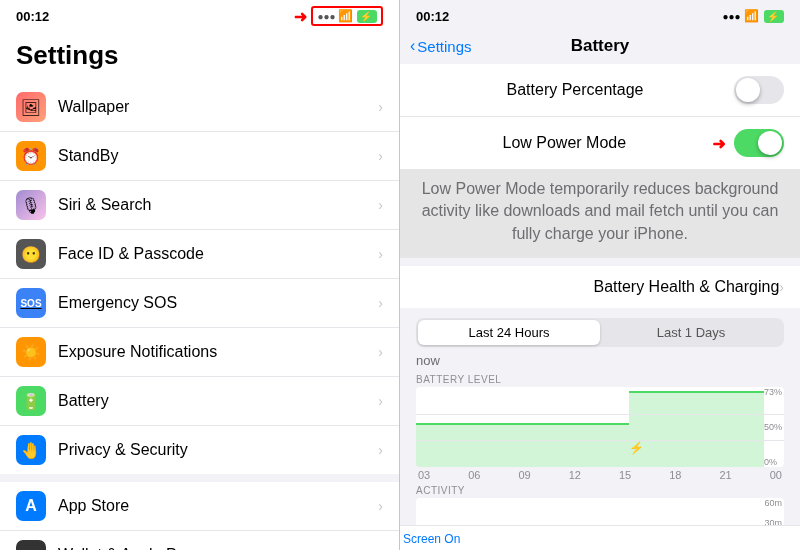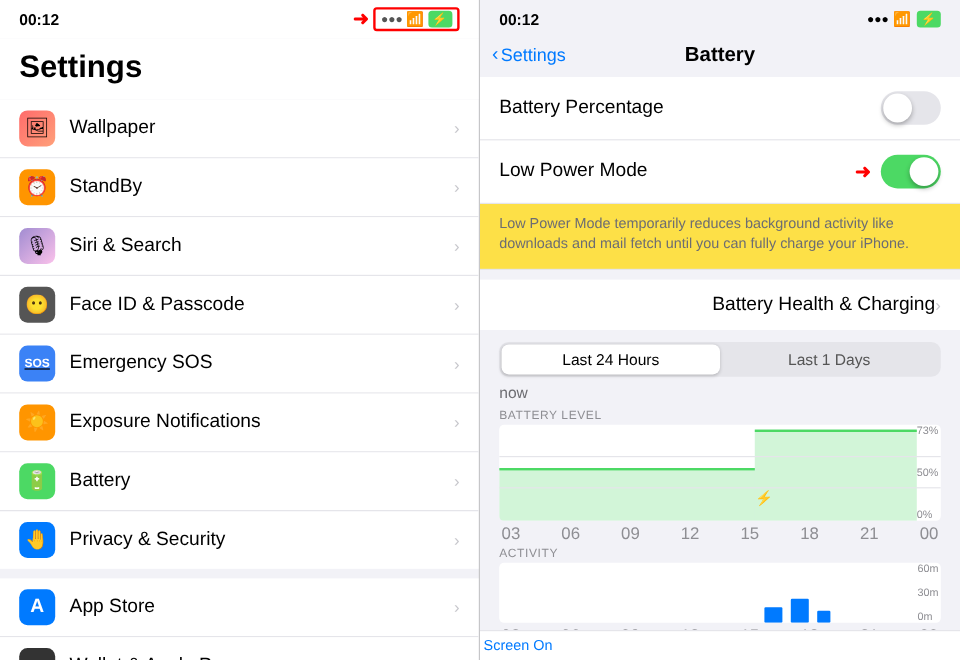--- a/index.html
+++ b/index.html
@@ -154,20 +154,21 @@
     .battery-content {
       flex: 1;
       overflow: hidden;
       padding: 0;
     }
 
     .battery-card {
       background: white;
       margin: 0 0 8px;
       border-radius: 0;
+      text-align: center;
     }
 
     .battery-option-row {
       display: flex;
       align-items: center;
       padding: 12px 16px;
       border-bottom: 0.5px solid #e5e5ea;
       min-height: 44px;
       position: relative;
     }
@@ -208,23 +209,23 @@
       background: white;
       box-shadow: 0 2px 4px rgba(0,0,0,0.3);
       transition: transform 0.2s;
     }
 
     .toggle.on .toggle-knob {
       transform: translateX(22px);
     }
 
     .battery-desc {
-      background: #fde047;
+      background: #e5e5e5;
       padding: 8px 16px 12px;
-      font-size: 12px;
+      font-size: 16px;
       color: #6d6d72;
       line-height: 1.4;
       border-bottom: 0.5px solid #e5e5ea;
     }
 
     .battery-health-row {
       background: white;
       display: flex;
       align-items: center;
       padding: 12px 16px;
@@ -308,21 +309,21 @@
       display: flex;
       flex-direction: column;
       justify-content: space-between;
       font-size: 9px;
       color: #8e8e93;
     }
 
     .chart-x-labels {
       display: flex;
       justify-content: space-between;
-      font-size: 14px;
+      font-size: 11px;
       color: #8e8e93;
       padding: 0 2px;
       margin-bottom: 4px;
     }
 
     .activity-chart {
       height: 50px;
       background: white;
       border-radius: 4px;
       position: relative;

